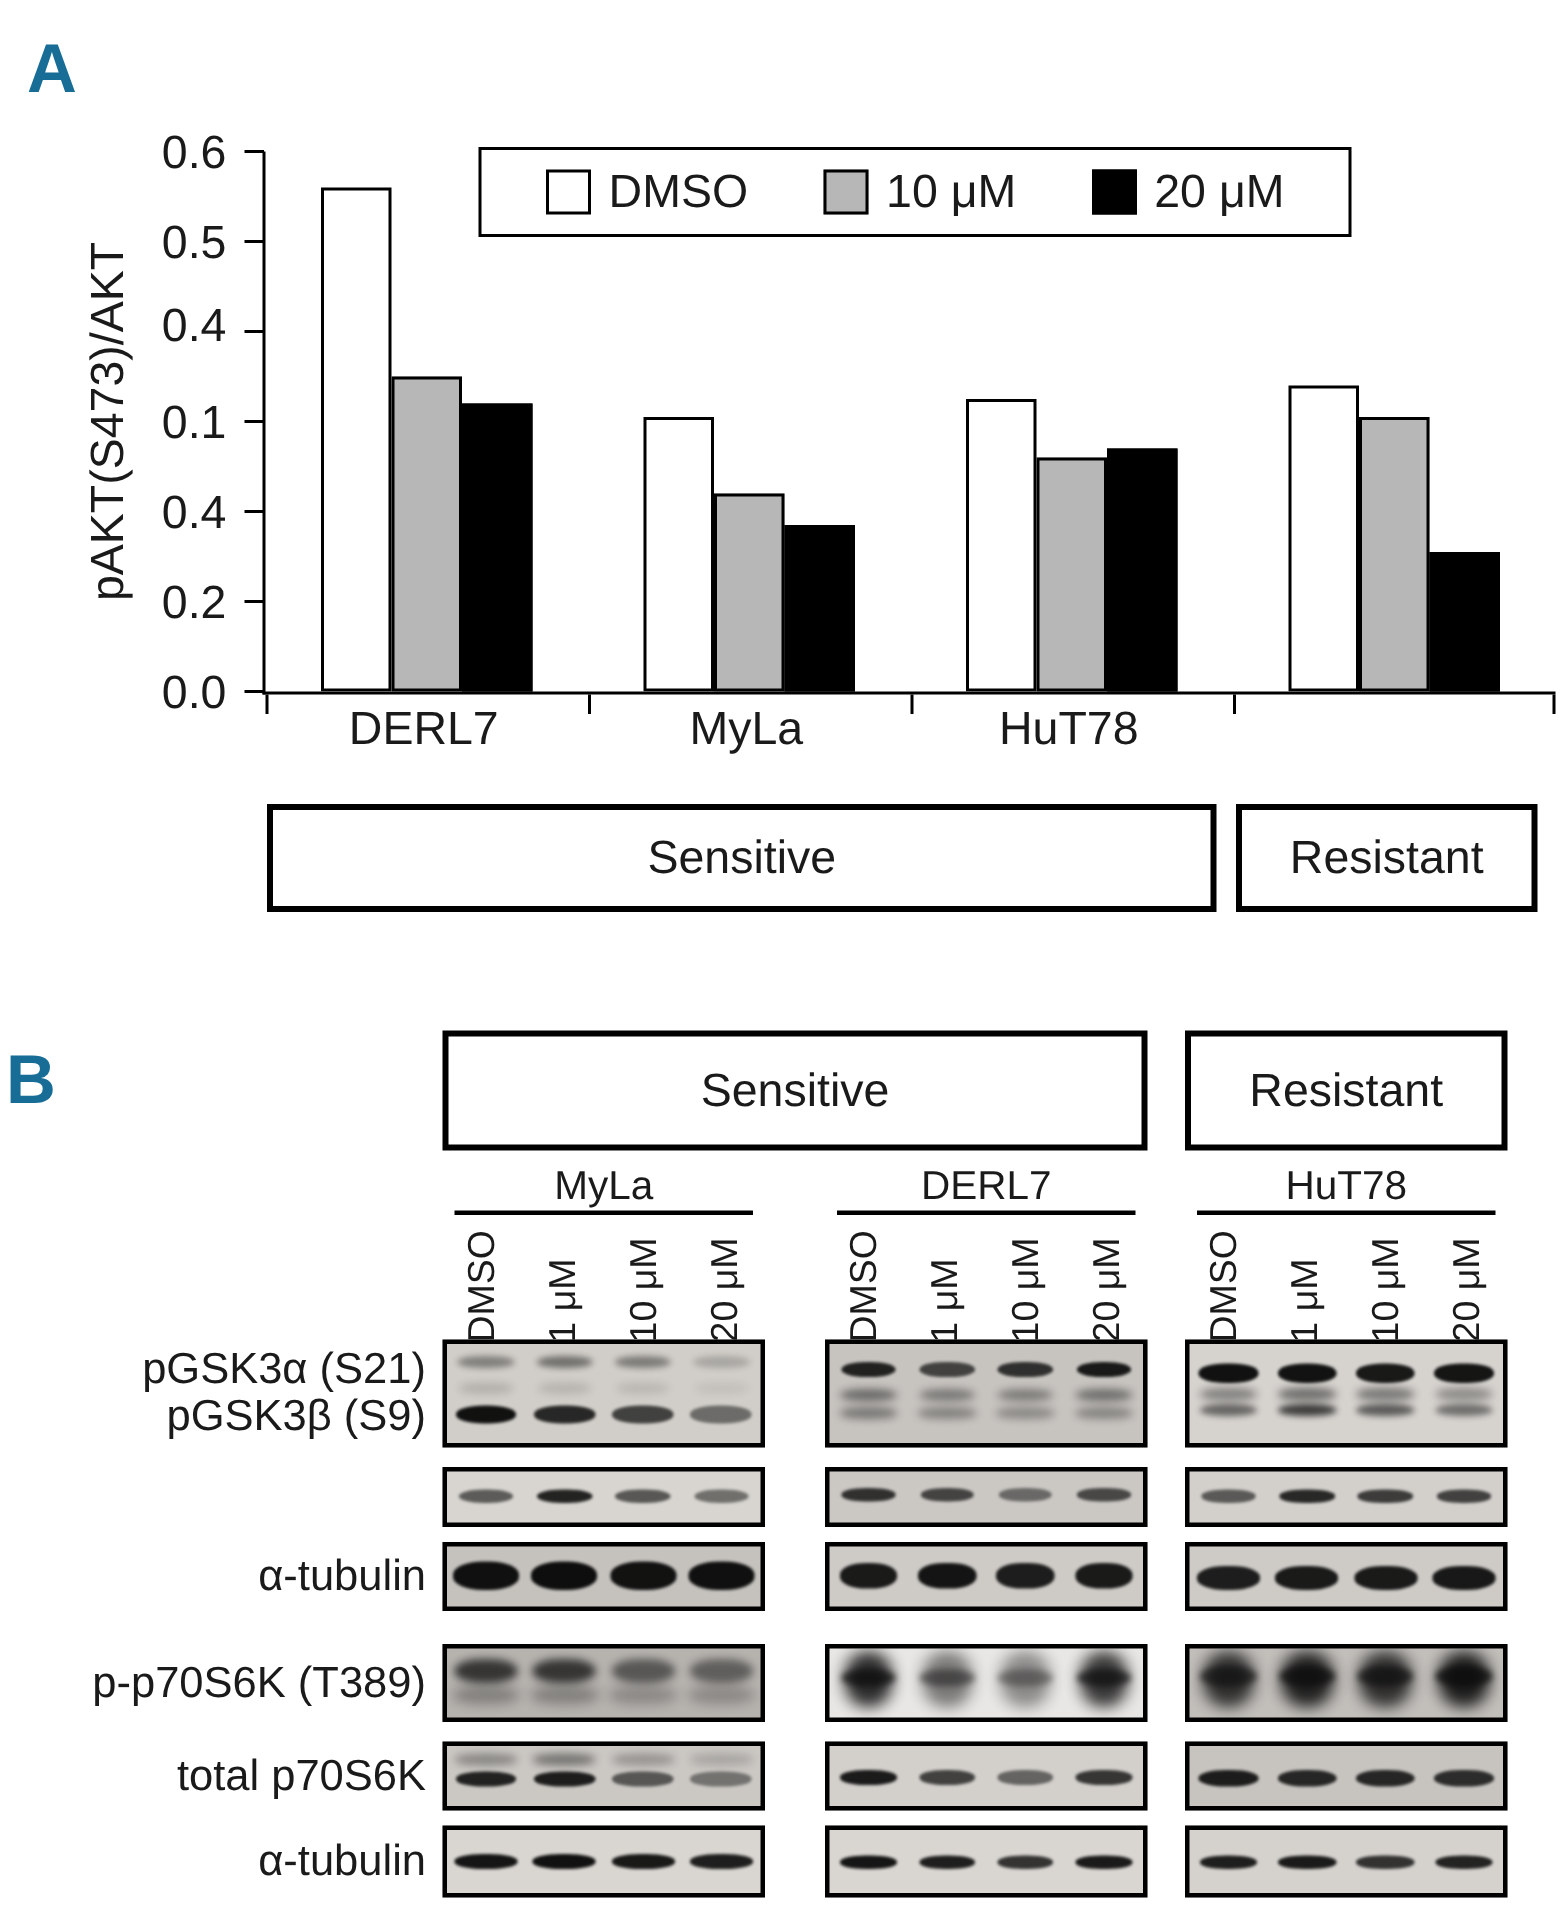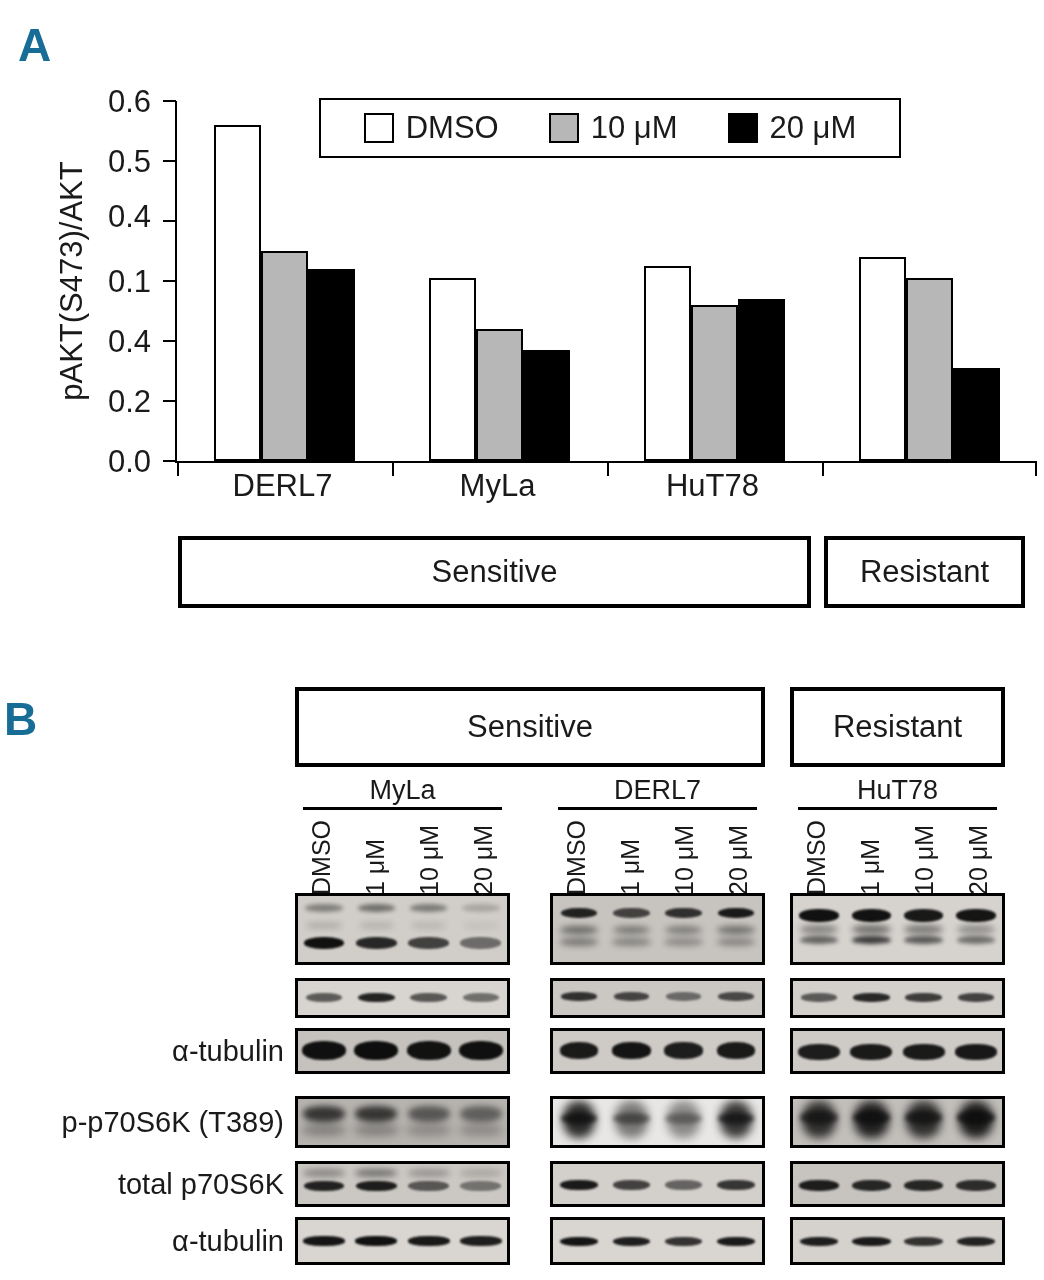--- a/index.html
+++ b/index.html
@@ -163,20 +163,24 @@
       <div class="lane-label-cell">
         <span class="vert">1 μM</span>
       </div>
       <div class="lane-label-cell">
         <span class="vert">10 μM</span>
       </div>
       <div class="lane-label-cell">
         <span class="vert">20 μM</span>
       </div>
     </div>
+    <div class="row-label" style="top: 206px; height: 72px;">
+      <div>pGSK3α (S21)</div>
+      <div>pGSK3β (S9)</div>
+    </div>
     <div class="blot" style="left: 295px; top: 206px; height: 72px; background: rgb(209, 206, 201);">
       <div class="blot-lane">
         <div class="band" style="top: 12%; height: 13%; left: 14%; width: 72%; opacity: 0.4; filter: blur(2px);"></div>
         <div class="band" style="top: 40%; height: 10%; left: 16%; width: 68%; opacity: 0.16; filter: blur(3px);"></div>
         <div class="band" style="top: 62%; height: 19%; left: 11%; width: 78%; opacity: 0.97; filter: blur(1px);"></div>
       </div>
       <div class="blot-lane">
         <div class="band" style="top: 12%; height: 13%; left: 14%; width: 72%; opacity: 0.48; filter: blur(2px);"></div>
         <div class="band" style="top: 40%; height: 10%; left: 16%; width: 68%; opacity: 0.14; filter: blur(3px);"></div>
         <div class="band" style="top: 62%; height: 19%; left: 11%; width: 78%; opacity: 0.85; filter: blur(1px);"></div>

